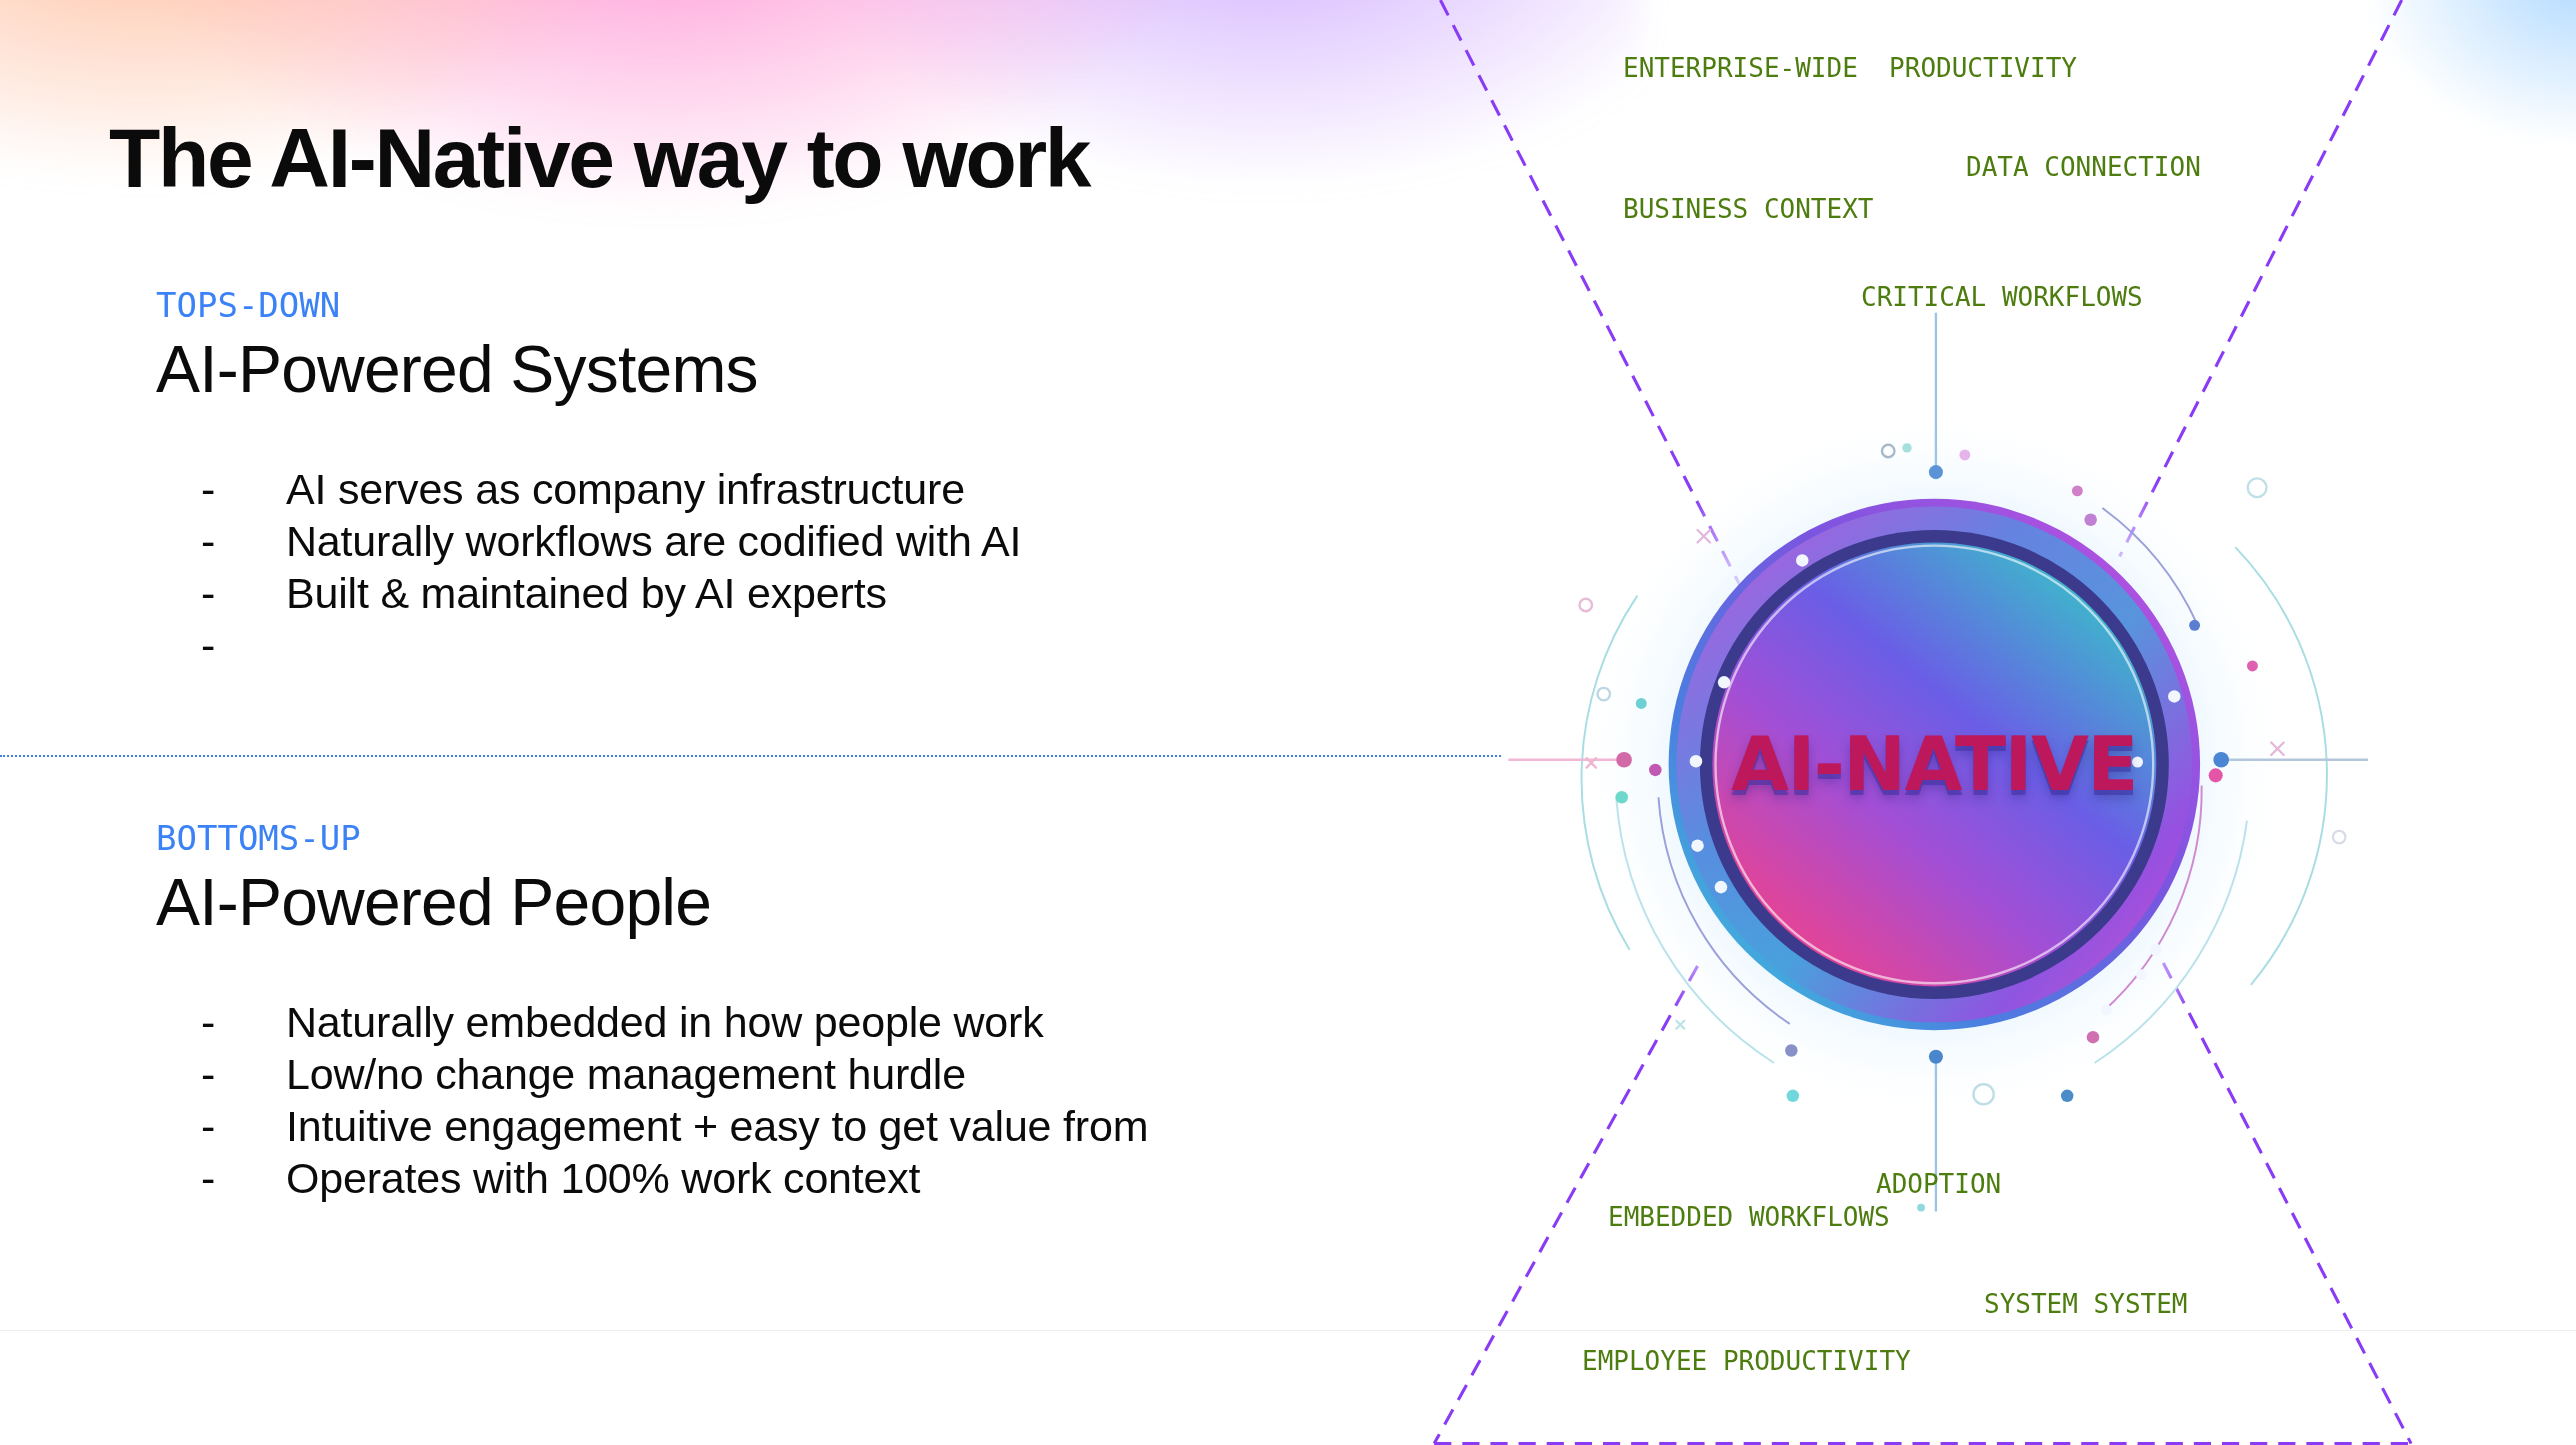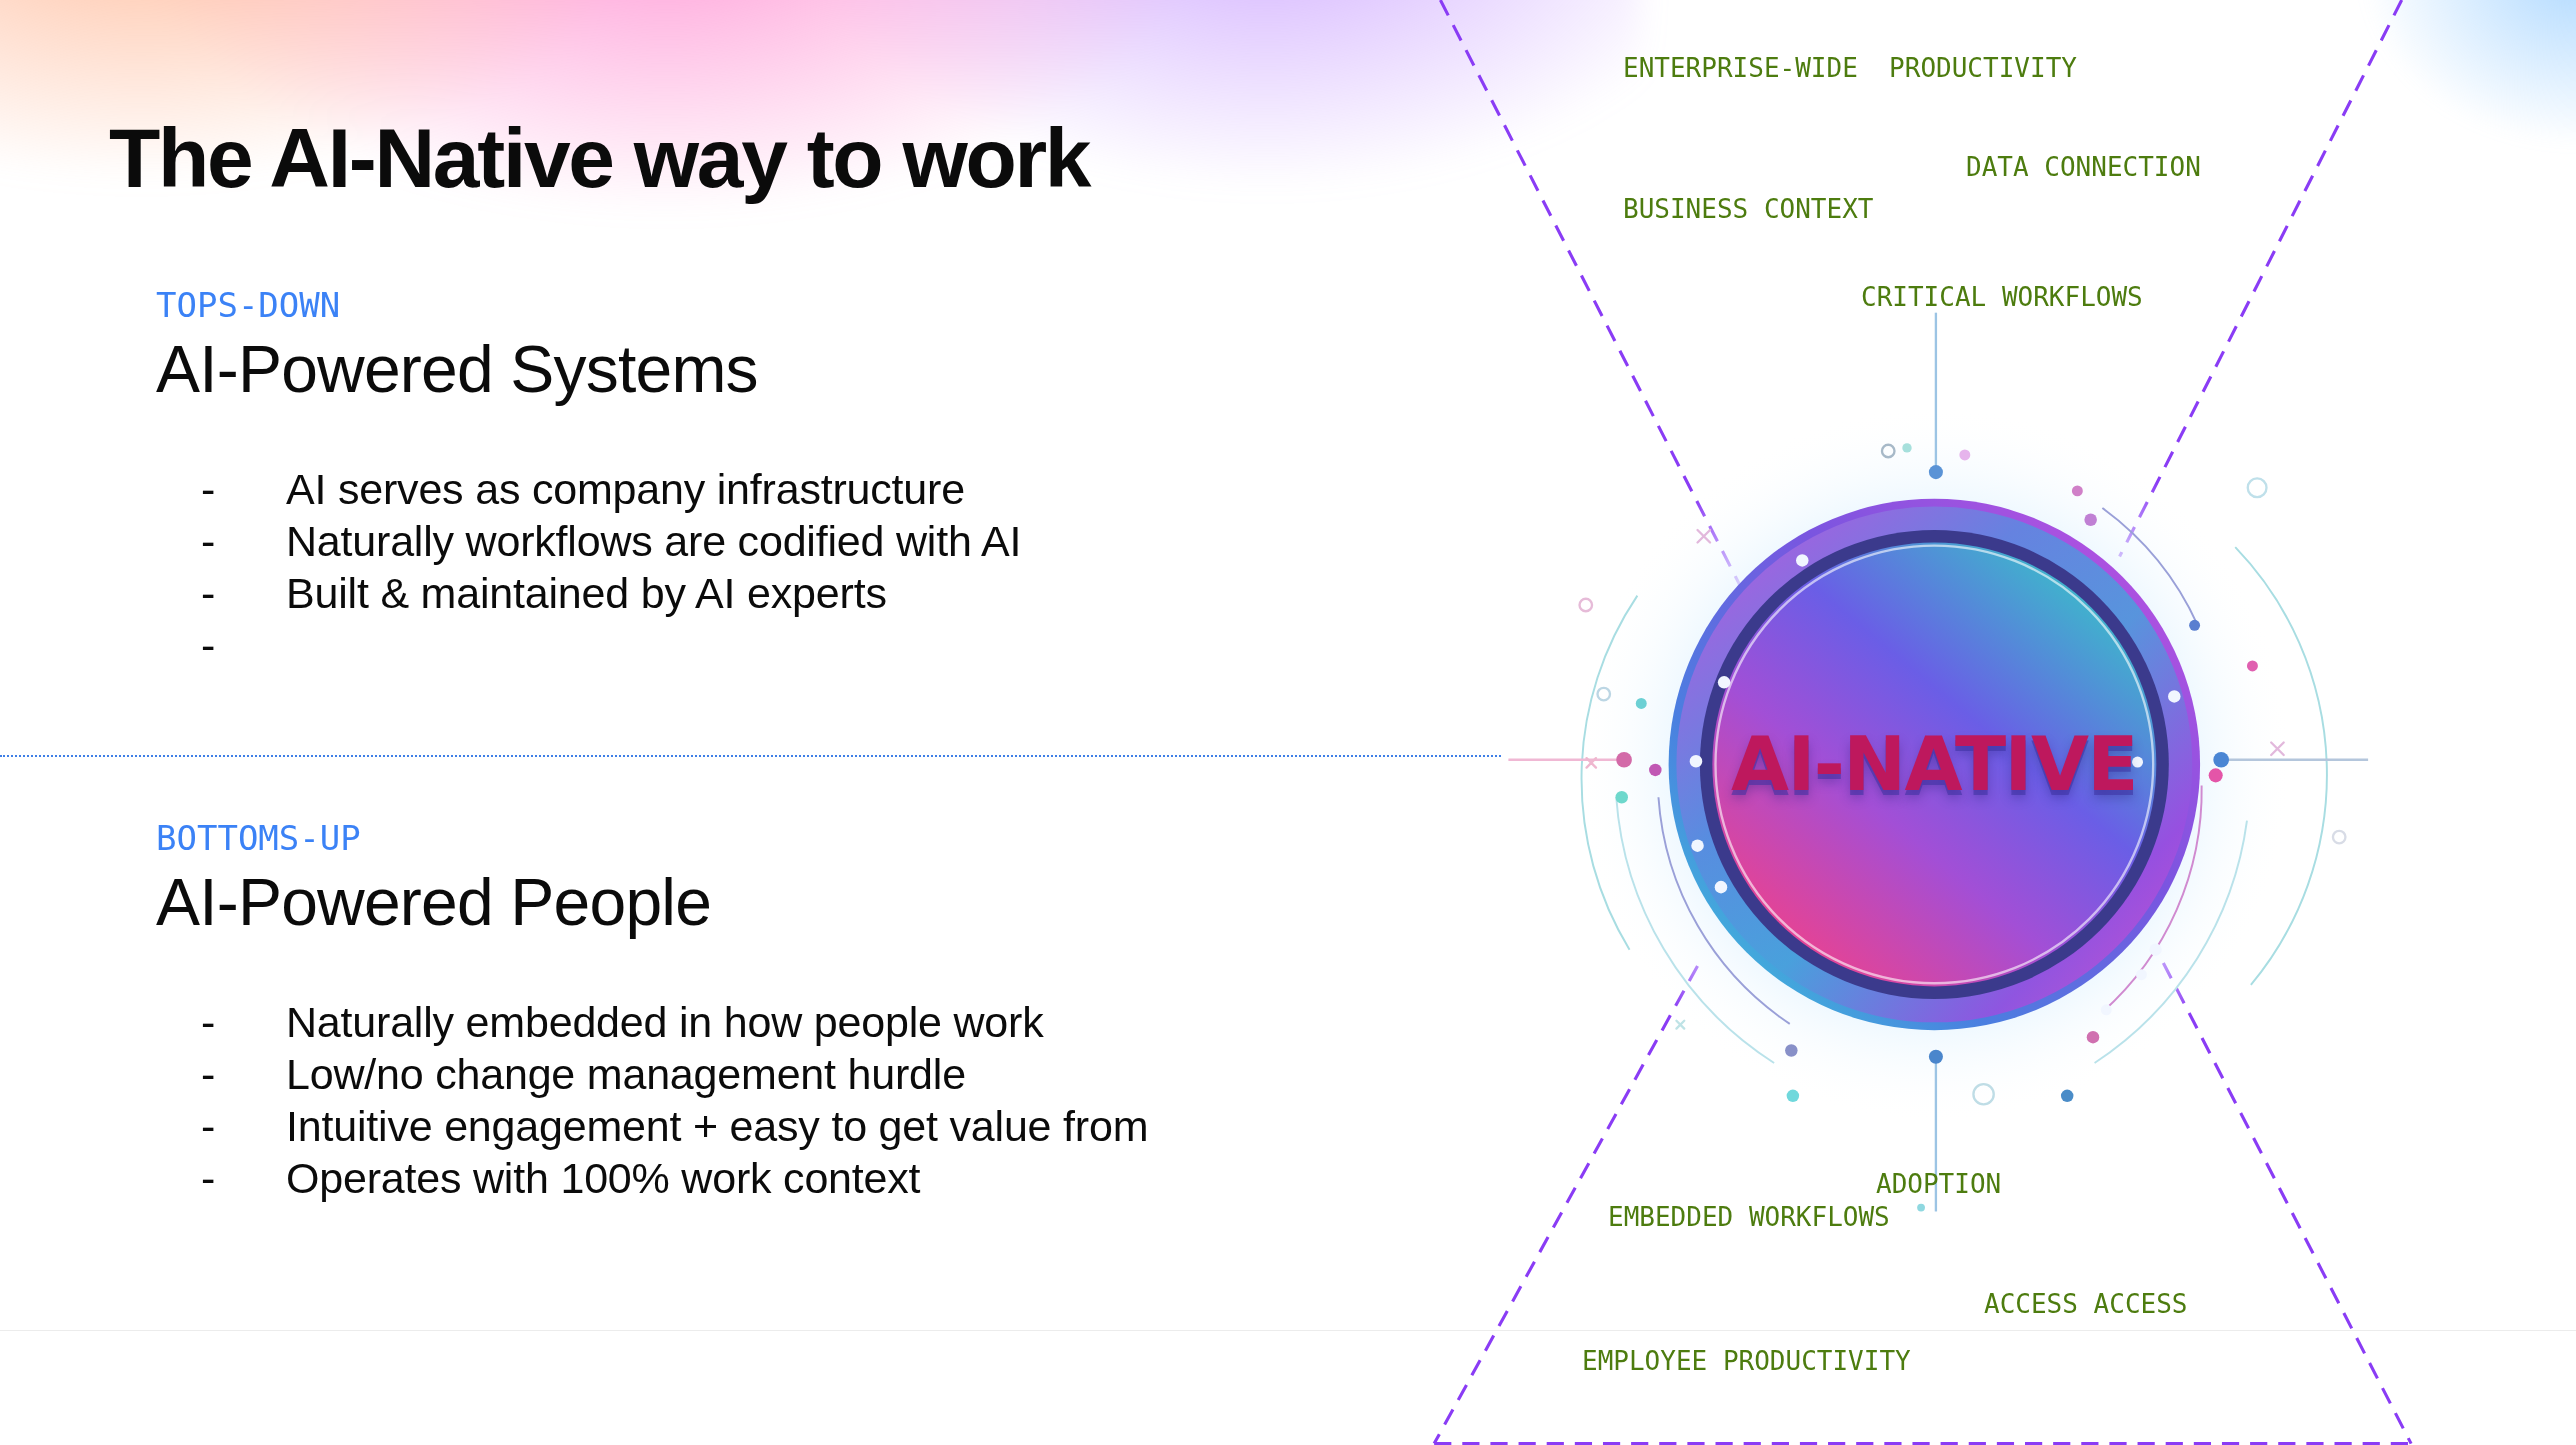--- a/index.html
+++ b/index.html
@@ -236,15 +236,15 @@
 
 <div class="badge-text">AI-NATIVE</div>
 
 <div class="label" style="left:1623px; top:55px;">ENTERPRISE-WIDE  PRODUCTIVITY</div>
 <div class="label" style="left:1966px; top:145px;margin-top:9px;">DATA CONNECTION</div>
 <div class="label" style="left:1606px; top:196px;margin-left:17px;">BUSINESS CONTEXT</div>
 <div class="label" style="left:1861px; top:284px;">CRITICAL WORKFLOWS</div>
 
 <div class="label" style="left:1876px; top:1171px;">ADOPTION</div>
 <div class="label" style="left:1608px; top:1204px;">EMBEDDED WORKFLOWS</div>
-<div class="label" style="left:1984px; top:1291px;">ACCESS ACCESS</div>
+<div class="label" style="left:1984px; top:1291px;">SYSTEM SYSTEM</div>
 <div class="label" style="left:1582px; top:1348px;">EMPLOYEE PRODUCTIVITY</div>
 
 
 </body></html>

